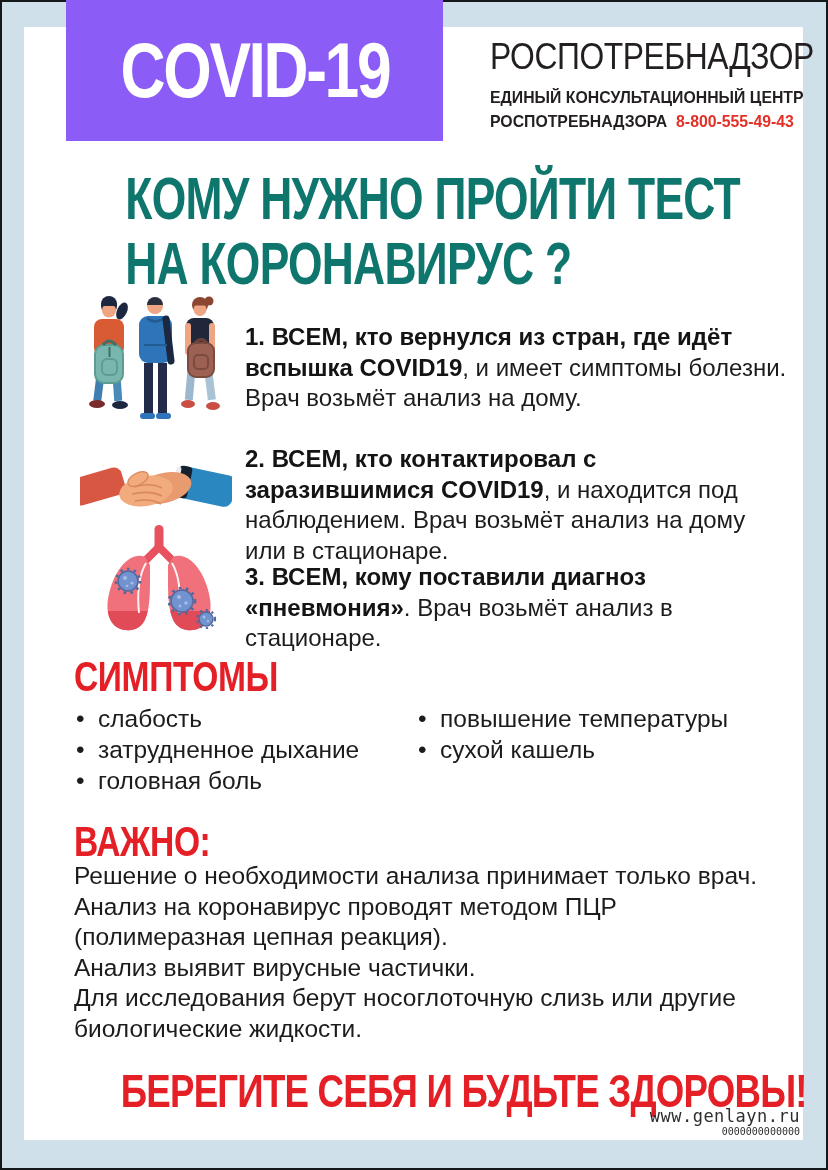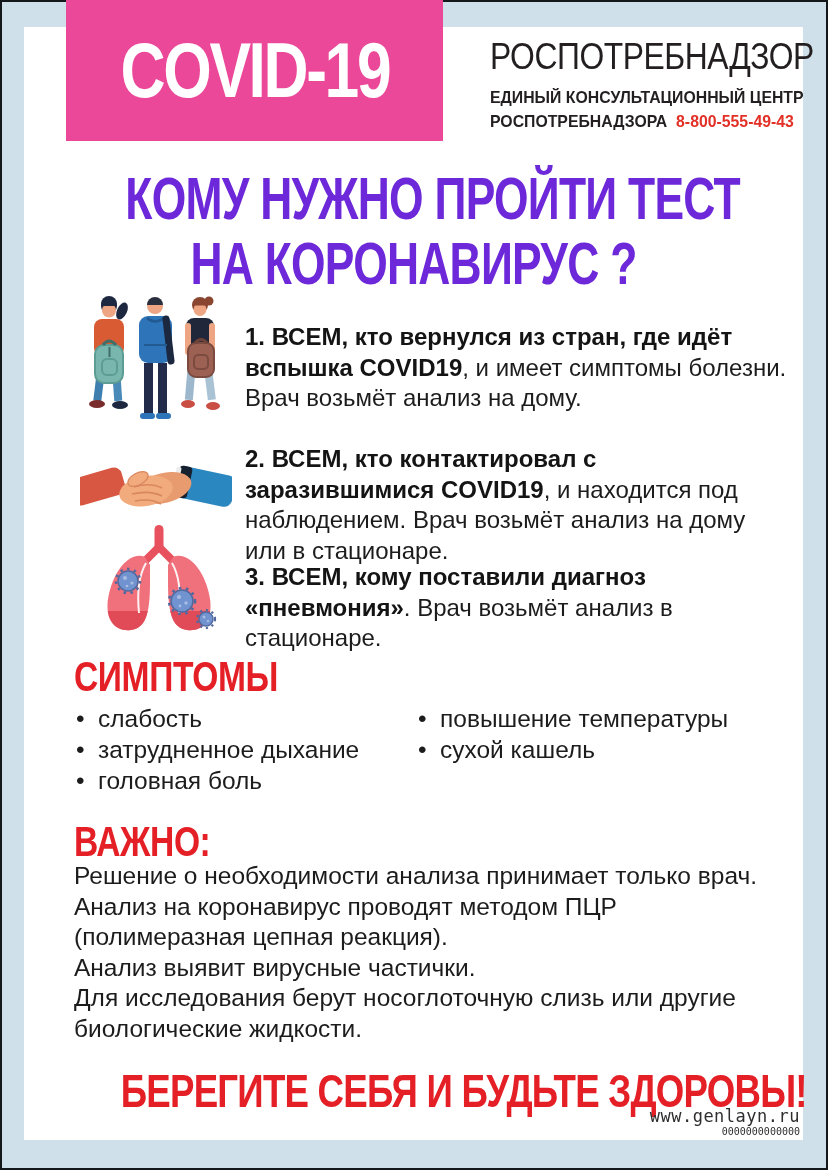--- a/index.html
+++ b/index.html
@@ -10,40 +10,40 @@
     box-shadow: inset 0 0 0 2px #15181a;
     overflow:hidden;
   }
   .page{
     position:absolute;left:24px;top:27px;width:779px;height:1113px;
     background:#ffffff;
   }
   
   .red-banner{
     position:absolute;left:66px;top:0;width:377px;height:141px;
-    background:#ec4899;display:flex;align-items:center;justify-content:center;
+    background:#8b5cf6;display:flex;align-items:center;justify-content:center;
   }
   .covid-title{
     color:#ffffff;font-weight:bold;font-size:78px;letter-spacing:-3px;
     transform:scaleX(0.80);transform-origin:50% 50%;white-space:nowrap;
   }
   .header-right{position:absolute;left:490px;top:36px;width:320px;color:#231f20;}
   .agency-name{
     font-size:37px;font-weight:normal;letter-spacing:-0.5px;white-space:nowrap;
     transform:scaleX(0.86);transform-origin:left center;
   }
   .agency-sub{margin-top:10px;font-size:17px;font-weight:bold;letter-spacing:0;
     transform:scaleX(0.93);transform-origin:left center;white-space:nowrap;}
   .agency-sub2{margin-top:4px;font-size:17px;font-weight:bold;white-space:nowrap;
     transform:scaleX(0.93);transform-origin:left center;}
   .phone{color:#e33026;}
   
   .main-title{
-    position:absolute;left:24px;top:166px;width:779px;text-align:center;
-    color:#6d28d9;font-weight:bold;
+    position:absolute;left:24px;top:166px;width:779px;text-align:left;
+    color:#0f766e;font-weight:bold;
   }
   .main-title .tline{
     font-size:60px;line-height:65px;letter-spacing:-1px;white-space:nowrap;
     transform:scaleX(0.74);transform-origin:50% 50%;
   }
   
   .row-text{position:absolute;color:#1c1c1c;font-size:24px;line-height:30.5px;}
   .row-text b{font-weight:bold;color:#141414;}
   .row1-text{left:245px;top:322px;width:552px;}
   .row2-text{left:245px;top:444px;width:540px;}

